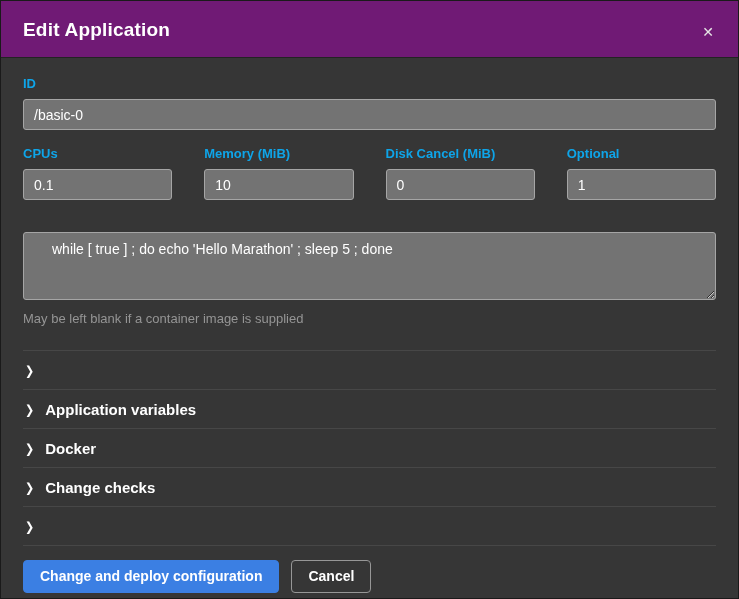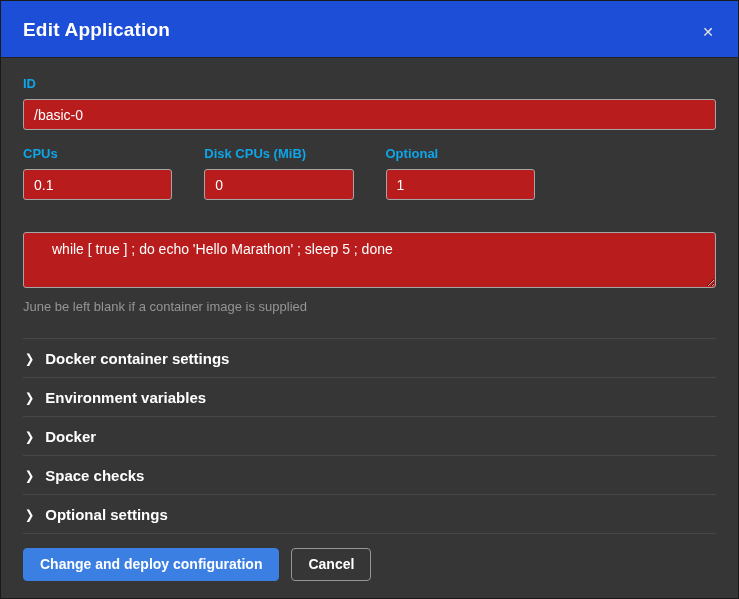--- a/index.html
+++ b/index.html
@@ -9,49 +9,49 @@
     width: 739px; height: 599px;
   }
   .modal {
     width: 739px; height: 599px;
     background: #363636;
     border: 1px solid #1a1a1a;
     display: flex; flex-direction: column;
     color: #ffffff;
   }
   .modal-header {
-    background: #1d4ed8;
+    background: #701a75;
     border-bottom: 1px solid #232323;
     padding: 18px 22px 16px 22px;
     display: flex; align-items: flex-end; justify-content: space-between;
   }
   .modal-title { font-size: 19px; font-weight: 700; color: #ffffff; letter-spacing: 0.2px; }
   .close {
     color: #e6e6e6; font-size: 14px; line-height: 14px;
     cursor: pointer; padding: 2px; margin-top: 2px;
   }
   .modal-body { flex: 1; padding: 18px 22px 0 22px; }
   .field { margin-bottom: 16px; }
   .field label {
     display: block; font-size: 13px; font-weight: 700;
     color: #0ea5e9; margin-bottom: 8px;
   }
   input[type="text"], textarea {
     width: 100%;
-    background: #b91c1c;
+    background: #737373;
     border: 1px solid #a5a5a5;
     border-radius: 3px;
     color: #ffffff;
     font-size: 14px;
     font-family: "Liberation Sans", "DejaVu Sans", sans-serif;
     padding: 6px 10px;
     outline: none;
   }
   input[type="text"] { height: 31px; }
-  textarea { height: 56px; resize: vertical; line-height: 1.5; padding-left: 28px; }
+  textarea { height: 68px; resize: vertical; line-height: 1.5; padding-left: 28px; }
   .field-row {
     display: grid;
     grid-template-columns: 1fr 1fr 1fr 1fr;
     column-gap: 32px;
     margin-bottom: 16px;
   }
   .help {
     font-size: 13px; color: #959595; margin-top: 7px;
   }
   .sections { margin-top: 24px; border-bottom: 1px solid #474747; }
@@ -100,54 +100,56 @@
       <label>ID</label>
       <input type="text" value="/basic-0" style="">
     </div>
 
     <div class="field-row">
       <div class="field">
         <label>CPUs</label>
         <input type="text" value="0.1" style="">
       </div>
       <div class="field">
-        <label>Disk CPUs (MiB)</label>
+        <label>Memory (MiB)</label>
+        <input type="text" value="10" style="">
+      </div>
+      <div class="field">
+        <label>Disk Cancel (MiB)</label>
         <input type="text" value="0" style="">
       </div>
       <div class="field">
         <label>Optional</label>
         <input type="text" value="1" style="">
       </div>
     </div>
 
     <div class="field">
       <textarea style="">while [ true ] ; do echo 'Hello Marathon' ; sleep 5 ; done</textarea>
-      <div class="help">June be left blank if a container image is supplied</div>
+      <div class="help">May be left blank if a container image is supplied</div>
     </div>
 
     <div class="sections">
       <div class="section-row">
         <span class="chevron">❯</span>
-        <span class="section-label">Docker container settings</span>
       </div>
       <div class="section-row">
         <span class="chevron">❯</span>
-        <span class="section-label">Environment variables</span>
+        <span class="section-label">Application variables</span>
       </div>
       <div class="section-row">
         <span class="chevron">❯</span>
         <span class="section-label">Docker</span>
       </div>
       <div class="section-row">
         <span class="chevron">❯</span>
-        <span class="section-label">Space checks</span>
+        <span class="section-label">Change checks</span>
       </div>
       <div class="section-row">
         <span class="chevron">❯</span>
-        <span class="section-label">Optional settings</span>
       </div>
     </div>
 
   </div>
 
   <div class="modal-footer">
     <button class="btn-primary">Change and deploy configuration</button>
     <button class="btn-secondary">Cancel</button>
   </div>
 

